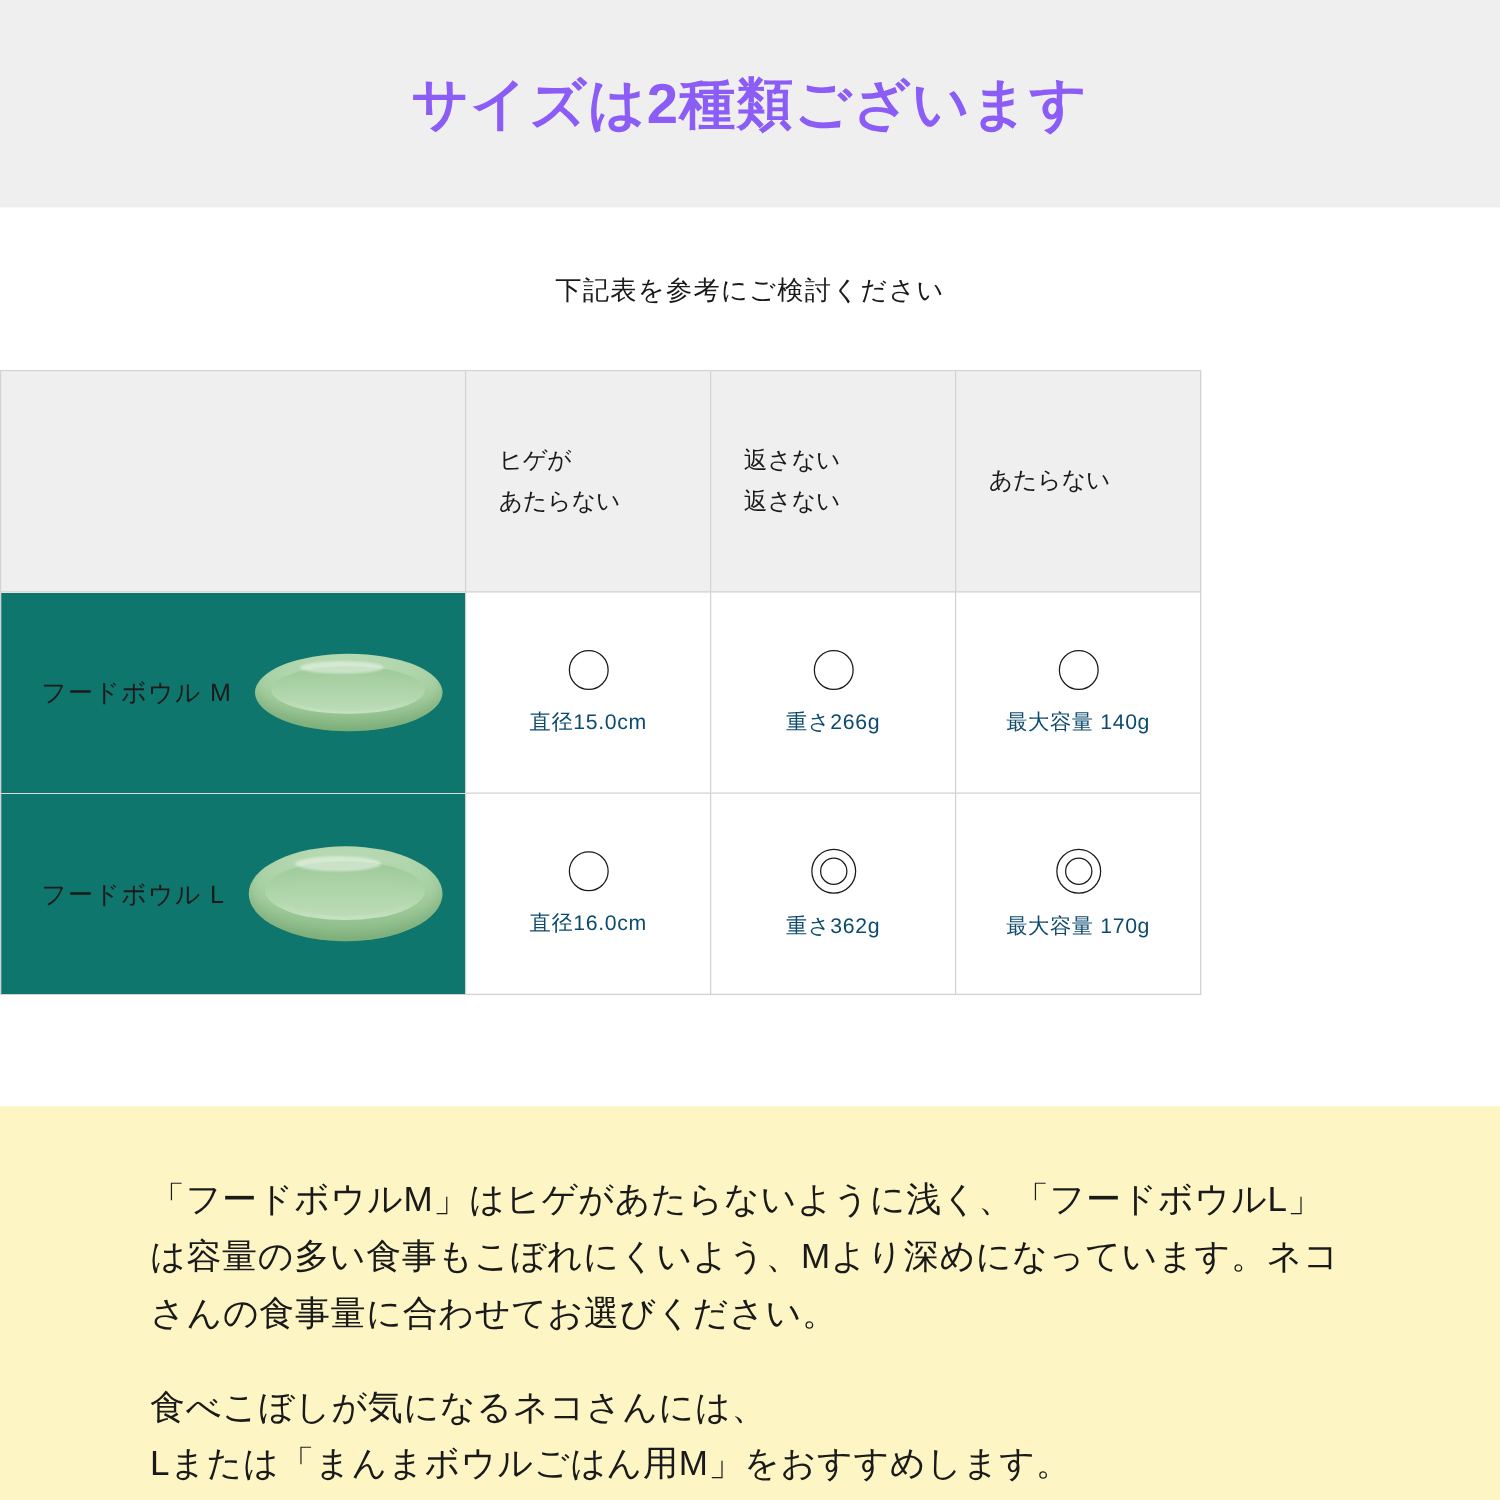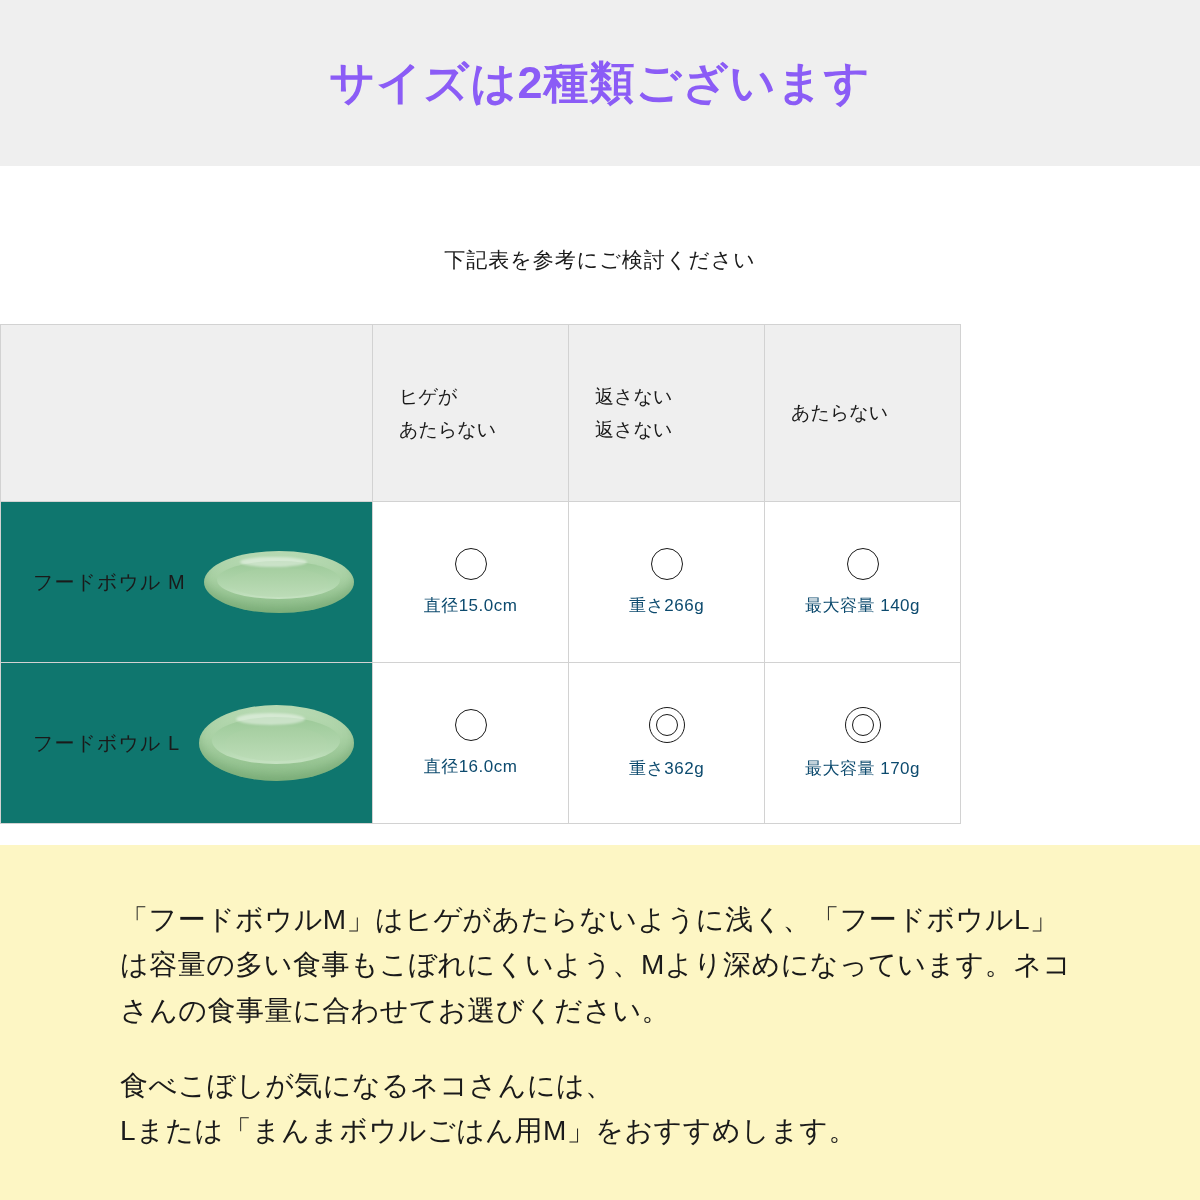--- a/index.html
+++ b/index.html
@@ -32,21 +32,21 @@
   }
   .header-title {
     font-size: 45px;
     font-weight: bold;
     letter-spacing: 1px;
     color: #8b5cf6;
   }
 
   
   .subtitle-wrap {
-    padding-top: 80px;
+    padding-top: 52px;
     display: flex;
     justify-content: center;
   }
   .subtitle {
     font-size: 21px;
     letter-spacing: 1px;
     color: #1a1a1a;
   }
 
   
@@ -202,21 +202,21 @@
     letter-spacing: 0.5px;
     white-space: nowrap;
   }
 
   
   .note {
     position: absolute;
     left: 0;
     bottom: 0;
     width: 1200px;
-    height: 355px;
+    height: 315px;
     background: #fdf6c4;
     box-sizing: border-box;
     padding: 52px 120px 0 120px;
     margin-top: 44px;
   }
   .note p {
     margin: 0;
     font-size: 28px;
     line-height: 1.62;
     letter-spacing: 0.5px;

